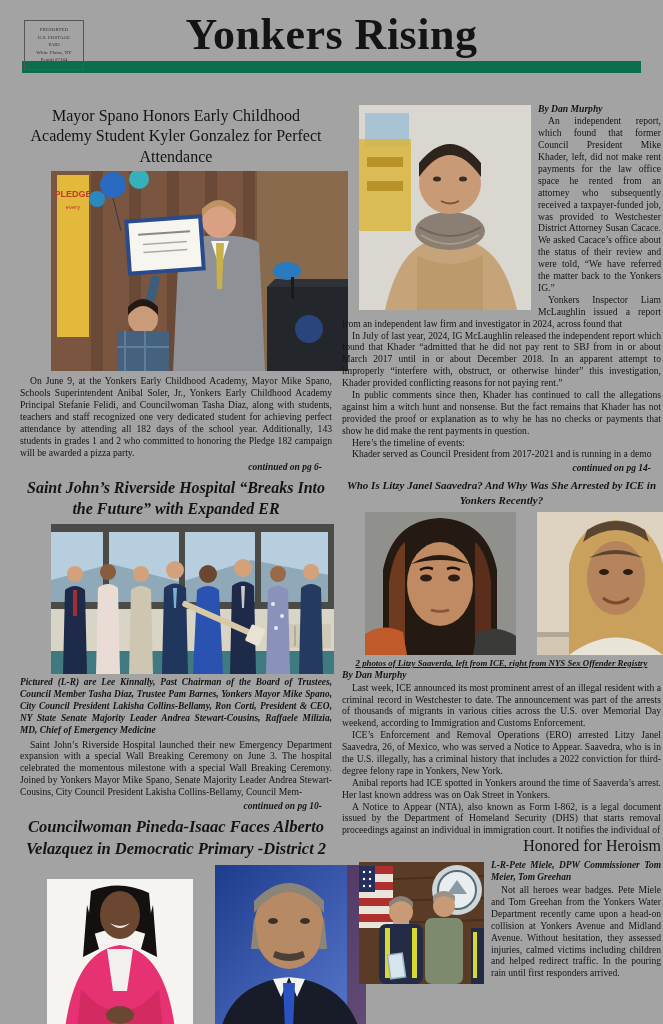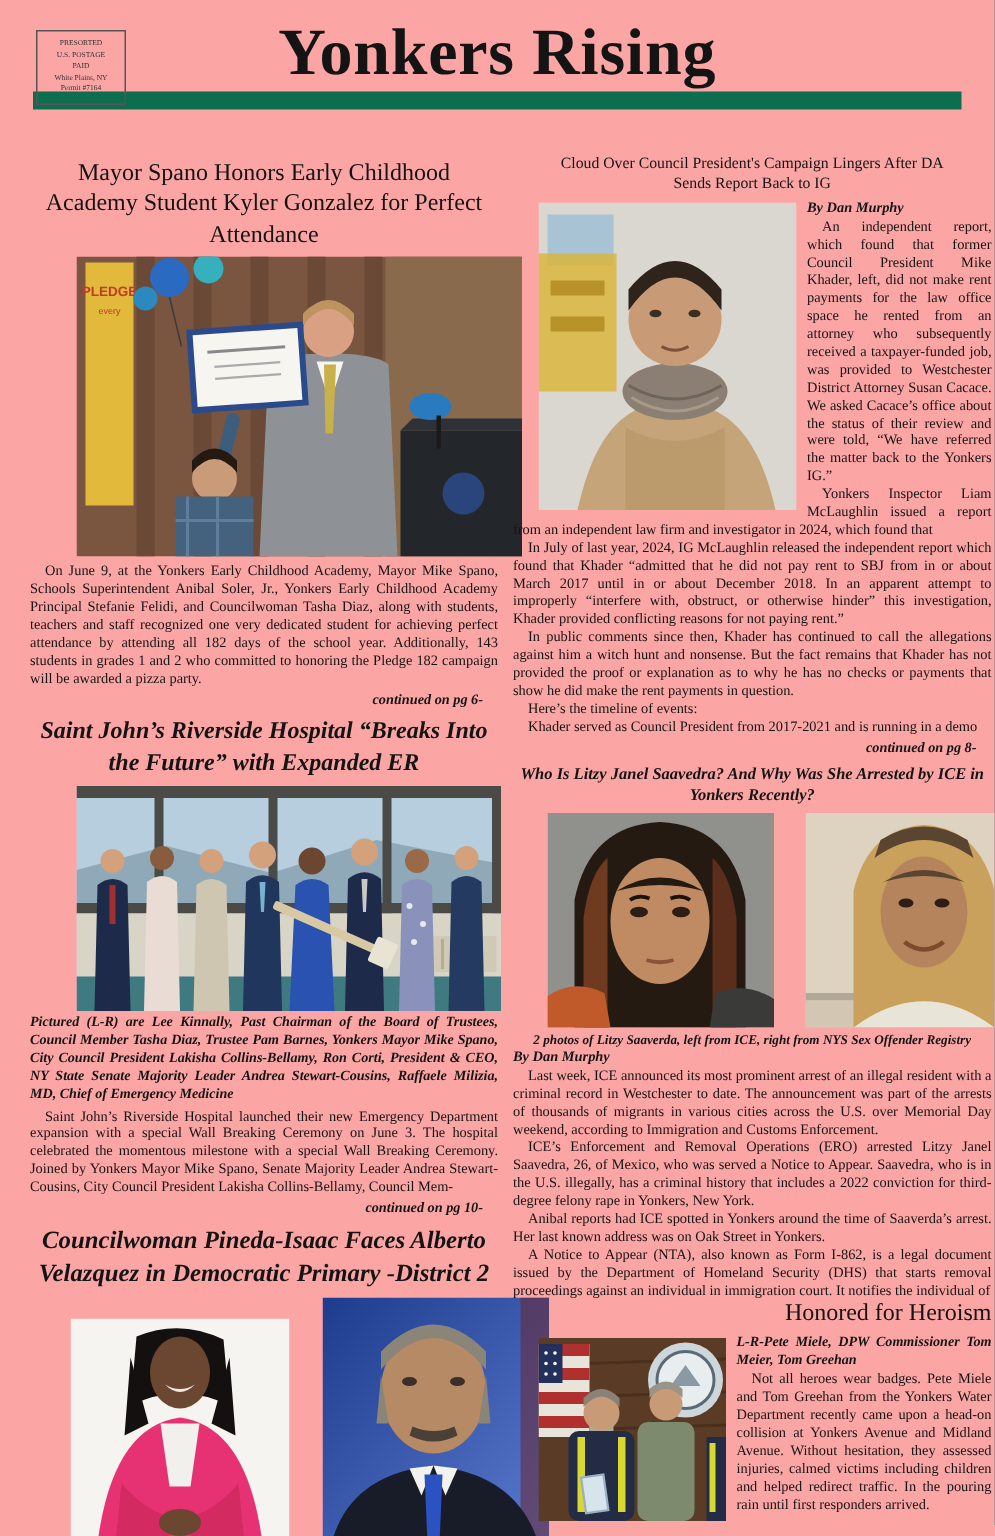--- a/index.html
+++ b/index.html
@@ -1,16 +1,16 @@
 <!DOCTYPE html>
 <html><head>
 <meta charset="utf-8">
 <style>
   html,body{margin:0;padding:0;background:#888;}
-  .page{width:663px;height:1024px;margin:0 auto;background:#fca5a5;position:relative;overflow:hidden;
+  .page{width:663px;height:1024px;margin:0 auto;background:#a3a3a3;position:relative;overflow:hidden;
         font-family:"Liberation Serif",serif;color:#141414;}
   
   .masthead{position:relative;height:101px;}
   .stamp{position:absolute;left:24px;top:20px;width:58px;height:48px;border:1px solid #555;
          display:flex;flex-direction:column;align-items:center;justify-content:center;
          font-size:5px;line-height:1.5;text-align:center;color:#333;}
   .paper-title{text-align:center;font-size:44px;font-weight:bold;line-height:1;padding-top:13px;
                letter-spacing:0.5px;}
   .bar{height:7px;background:#0d6e4f;margin:0 22px;}
   .bar1{margin-top:4px;}
@@ -216,21 +216,20 @@
             <polygon points="90,114 74,112 82,132" fill="#f2f2ee"></polygon>
             <polygon points="68,118 80,118 78,164 70,164" fill="#2a52c0"></polygon>
           </svg>
         </div>
       </div>
 
     </div>
 
     <div class="col-r">
 
-      <div class="subhead">Cloud Over Council President's Campaign Lingers After DA Sends  Report Back to IG</div>
 
       <div class="body">
         <div class="photo float-l">
           <svg width="172" height="205" viewBox="0 0 172 205">
             <rect width="172" height="205" fill="#d9d7d0"></rect>
             <rect x="6" y="8" width="44" height="34" fill="#a8c4d4"></rect>
             <rect x="0" y="34" width="52" height="92" fill="#d9b63e" opacity="0.85"></rect>
             <rect x="8" y="52" width="36" height="10" fill="#b8932a"></rect>
             <rect x="8" y="76" width="36" height="10" fill="#b8932a"></rect>
             <path d="M26,205 C38,152 58,134 90,132 C124,134 146,152 158,205 Z" fill="#c4a478"></path>
@@ -240,28 +239,28 @@
             <path d="M62,130 Q91,148 120,130" stroke="#a79a88" stroke-width="2" fill="none"></path>
             <circle cx="91" cy="78" r="31" fill="#c89a76"></circle>
             <path d="M60,72 Q91,28 122,72 L122,58 Q91,20 60,58 Z" fill="#2e241c"></path>
             <ellipse cx="78" cy="74" rx="4" ry="2.5" fill="#3a2d22"></ellipse>
             <ellipse cx="104" cy="74" rx="4" ry="2.5" fill="#3a2d22"></ellipse>
             <path d="M82,96 Q91,101 100,96" stroke="#7c5236" stroke-width="2" fill="none"></path>
           </svg>
         </div>
         <p class="byline" style="text-indent:0;">By Dan Murphy</p>
         <p>An independent report, which found that former Council President Mike Khader, left, did not make rent payments for the law office space he rented from an attorney who subsequently received a taxpayer-funded job, was provided to Westchester District Attorney Susan Cacace. We asked Cacace’s office about the status of their review and were told, “We have referred the matter back to the Yonkers IG.”</p>
-        <p>Yonkers Inspector Liam McLaughlin issued a report from an independent law firm and investigator in 2024, which found that</p>
+        <p>Yonkers Inspector Liam McLaughlin issued a report from an independent law firm and investigator in 2024, across found that</p>
         <p>In July of last year, 2024, IG McLaughlin released the independent report which found that Khader “admitted that he did not pay rent to SBJ from in or about March 2017 until in or about December 2018. In an apparent attempt to improperly “interfere with, obstruct, or otherwise hinder” this investigation, Khader provided conflicting reasons for not paying rent.”</p>
         <p>In public comments since then, Khader has continued to call the allegations against him a witch hunt and nonsense. But the fact remains that Khader has not provided the proof or explanation as to why he has no checks or payments that show he did make the rent payments in question.</p>
         <p>Here’s the timeline of events:</p>
         <p>Khader served as Council President from 2017-2021 and is running in a demo</p>
         <div class="clear"></div>
       </div>
-      <div class="cont">continued on pg 8-</div>
+      <div class="cont">continued on pg 14-</div>
 
       <div class="hl-bi" style="font-size:11px;">Who Is Litzy Janel Saavedra? And Why Was She Arrested by ICE in Yonkers Recently?</div>
 
       <div style="display:flex;gap:4px;margin:2px 0 3px 6px;">
         <div class="photo">
           <svg width="151" height="143" viewBox="0 0 151 143">
             <rect width="151" height="143" fill="#90908c"></rect>
             <path d="M18,143 L18,58 Q28,8 75,6 Q122,8 132,58 L132,143 Z" fill="#241a12"></path>
             <path d="M24,143 L24,70 Q28,40 40,30 L40,143 Z" fill="#6e3a20"></path>
             <path d="M126,143 L126,70 Q122,40 110,30 L110,143 Z" fill="#5a2e1a"></path>
@@ -286,21 +285,21 @@
             <ellipse cx="79" cy="66" rx="29" ry="37" fill="#b5845c"></ellipse>
             <path d="M52,46 Q79,30 106,46 Q79,38 52,46 Z" fill="#5a4630"></path>
             <ellipse cx="67" cy="60" rx="5" ry="3" fill="#2c1e14"></ellipse>
             <ellipse cx="91" cy="60" rx="5" ry="3" fill="#2c1e14"></ellipse>
             <path d="M66,86 Q79,96 92,86" stroke="#7c4a2c" stroke-width="3" fill="none"></path>
             <path d="M32,143 Q79,108 126,143 Z" fill="#e9e4d8"></path>
           </svg>
         </div>
       </div>
 
-      <div class="caption" style="font-size:8.8px;text-align:center;">2 photos of Litzy Saaverda, left from ICE, right from NYS Sex Offender Registry</div>
+      <div class="caption" style="font-size:8.8px;text-align:center;text-decoration:underline;">2 photos of Litzy Saaverda, left from ICE, right from NYS Sex Offender Registry</div>
       <div class="byline">By Dan Murphy</div>
       <div class="body">
         <p>Last week, ICE announced its most prominent arrest of an illegal resident with a criminal record in Westchester to date. The announcement was part of the arrests of thousands of migrants in various cities across the U.S. over Memorial Day weekend, according to Immigration and Customs Enforcement.</p>
         <p>ICE’s Enforcement and Removal Operations (ERO) arrested Litzy Janel Saavedra, 26, of Mexico, who was served a Notice to Appear. Saavedra, who is in the U.S. illegally, has a criminal history that includes a 2022 conviction for third-degree felony rape in Yonkers, New York.</p>
         <p>Anibal reports had ICE spotted in Yonkers around the time of Saaverda’s arrest. Her last known address was on Oak Street in Yonkers.</p>
         <p>A Notice to Appear (NTA), also known as Form I-862, is a legal document issued by the Department of Homeland Security (DHS) that starts removal proceedings against an individual in immigration court. It notifies the individual of</p>
       </div>
 
       <div class="wl-line2">Honored for Heroism</div>
 

